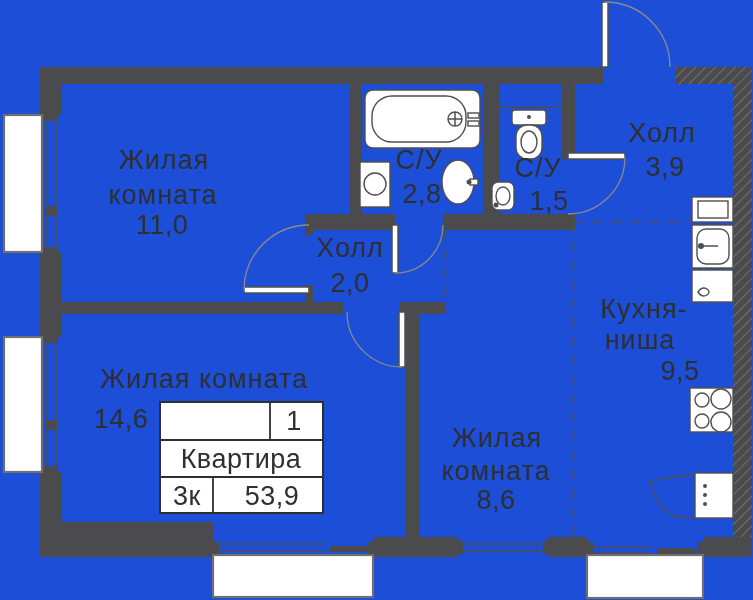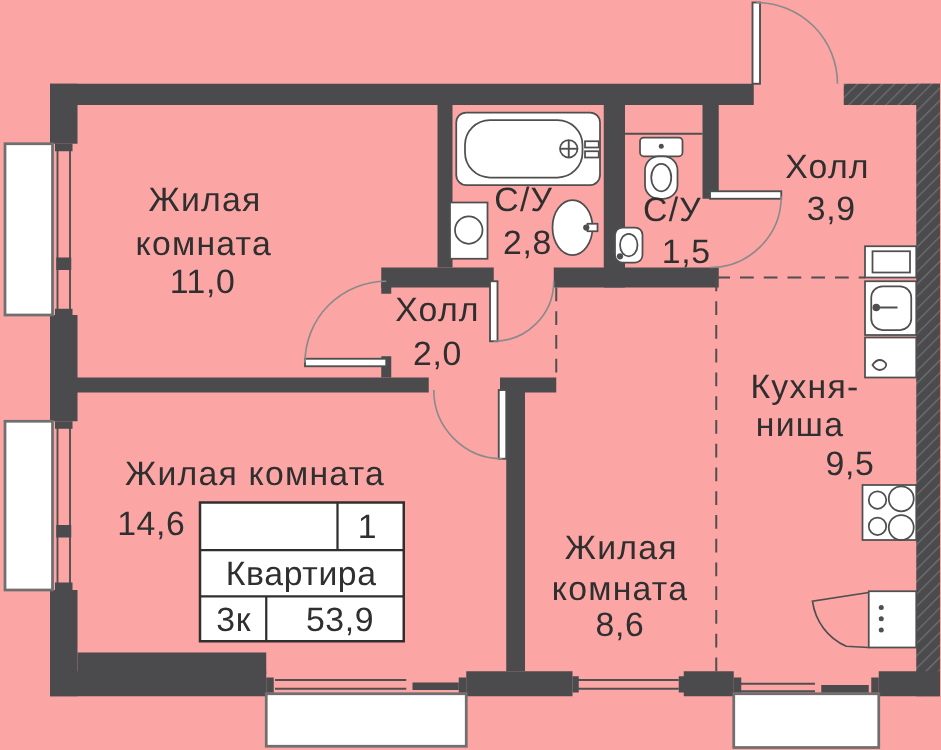--- a/index.html
+++ b/index.html
@@ -1,16 +1,16 @@
 <!DOCTYPE html>
 <html><head>
 <meta charset="utf-8">
 <style>
   html,body{margin:0;padding:0;background:#ffffff;}
-  .stage{width:753px;height:600px;position:relative;background:#fca5a5;overflow:hidden;}
+  .stage{width:753px;height:600px;position:relative;background:#1d4ed8;overflow:hidden;}
   svg{display:block;}
   .wall{fill:#4b4b4e;stroke:none;}
   .thinline{stroke:#4f4f4f;stroke-width:1.5;fill:none;}
   .fix{stroke:#4f4f4f;stroke-width:1.4;fill:#ffffff;}
   .fixn{stroke:#4f4f4f;stroke-width:1.4;fill:none;}
   .arc{stroke:#8a8a8a;stroke-width:1.3;fill:none;}
   .leaf{stroke:#4f4f4f;stroke-width:1.5;fill:#ffffff;}
   .dash{stroke:#4f4f4f;stroke-width:1.6;fill:none;stroke-dasharray:11 8;}
   .balc{stroke:#6f6f6f;stroke-width:2.2;fill:#ffffff;}
   .tbl{stroke:#2f2f2f;stroke-width:2;fill:#ffffff;}

